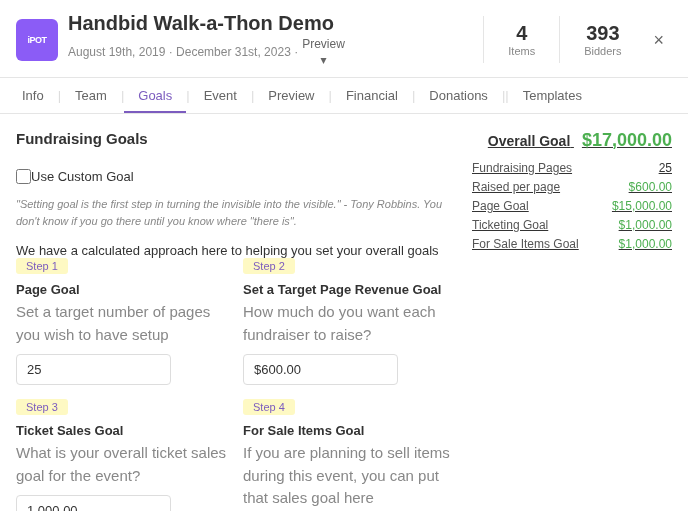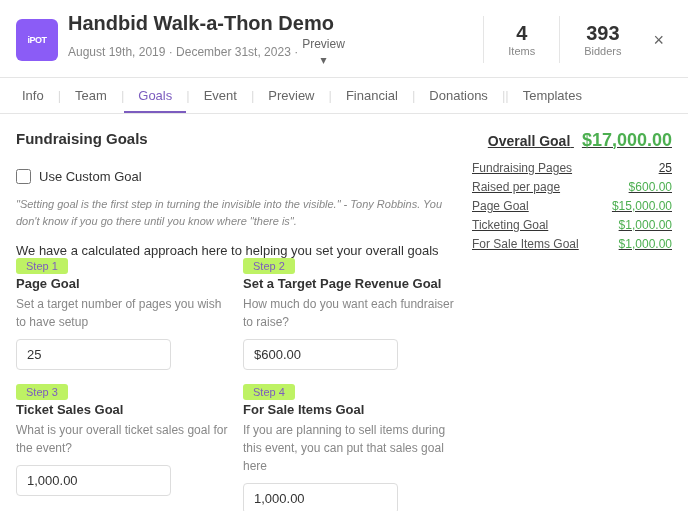--- a/index.html
+++ b/index.html
@@ -27,36 +27,36 @@
 
     
     .content { display: flex; padding: 16px; gap: 16px; }
     .content-left { flex: 1; }
     .content-right { width: 200px; flex-shrink: 0; }
 
     
     .section-title { font-size: 15px; font-weight: 700; color: #333; margin-bottom: 22px; }
 
     
-    .checkbox-row { display: flex; align-items: center; gap: 8px; margin-bottom: 12px; }
+    .checkbox-row { display: flex; align-items: center; margin-bottom: 12px; }
     .checkbox-row input[type="checkbox"] { width: 15px; height: 15px; }
     .checkbox-label { font-size: 13px; color: #333; }
 
     
     .quote-text { font-size: 11px; color: #888; font-style: italic; margin-bottom: 14px; line-height: 1.5; }
 
     
     .approach-title { font-size: 13px; color: #333; }
 
     
     .steps-grid { display: grid; grid-template-columns: 1fr 1fr; gap: 14px; }
     .step-card { }
-    .step-badge { display: inline-block; background: #bef264; color: #7c5cbf; font-size: 11px; padding: 2px 10px; border-radius: 3px; margin-bottom: 2px; }
+    .step-badge { display: inline-block; background: #fef9c3; color: #7c5cbf; font-size: 11px; padding: 2px 10px; border-radius: 3px; margin-bottom: 8px; }
     .step-card-title { font-size: 13px; font-weight: 700; color: #333; margin-bottom: 4px; }
-    .step-card-desc { font-size: 12px; color: #888; margin-bottom: 8px; line-height: 1.5; }
+    .step-card-desc { font-size: 15px; color: #888; margin-bottom: 8px; line-height: 1.5; }
     .step-input { width: 155px; border: 1px solid #ddd; border-radius: 4px; padding: 7px 10px; font-size: 13px; color: #333; outline: none; }
 
     
     .show-goal-row { display: flex; align-items: center; gap: 8px; margin-top: 18px; }
     .show-goal-checkbox { width: 15px; height: 15px; accent-color: #7c5cbf; }
     .goal-row { display: flex; justify-content: space-between; margin-bottom: 5px; font-size: 12px; }
     .goal-row-label { color: #555; }
     .goal-row-value { color: #4caf50; font-weight: 500; }
     .goal-row-value.plain { color: #333; }
   </style>

